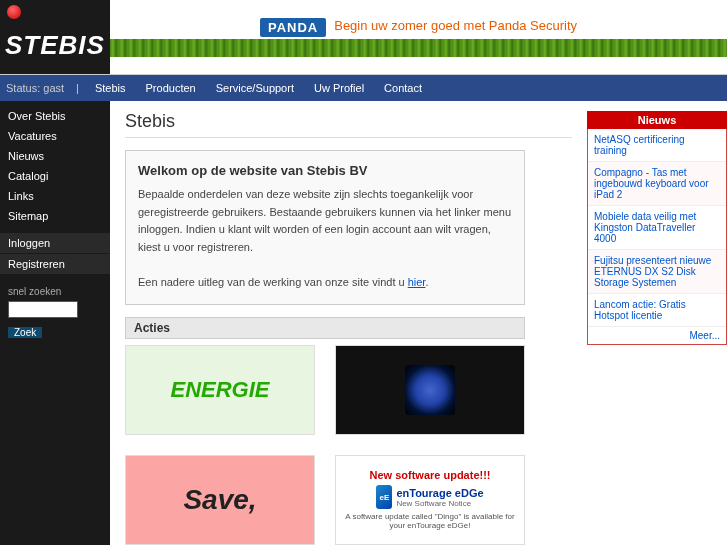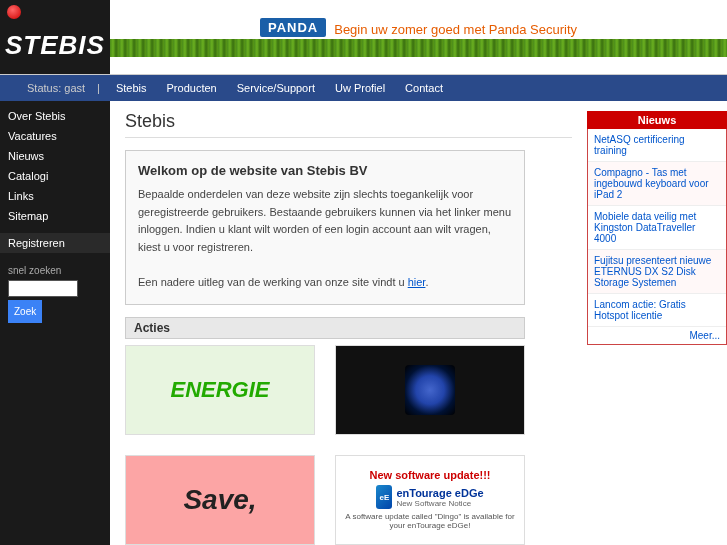--- a/index.html
+++ b/index.html
@@ -5,44 +5,44 @@
     * { margin: 0; padding: 0; box-sizing: border-box; }
     body { font-family: Arial, sans-serif; font-size: 12px; background: #fff; width: 727px; }
 
     
     #header { display: flex; align-items: stretch; height: 75px; background: #fff; border-bottom: 1px solid #ccc; }
     #logo-area { width: 110px; background: #1a1a1a; display: flex; align-items: center; justify-content: center; padding: 5px; flex-shrink: 0; }
     #logo-text { color: #fff; font-size: 26px; font-weight: bold; font-style: italic; letter-spacing: 1px; }
     #logo-circle { width: 14px; height: 14px; background: radial-gradient(circle at 40% 35%, #ff6666, #cc0000); border-radius: 50%; position: relative; top: -8px; left: 2px; display: inline-block; }
     #banner-area { flex: 1; overflow: hidden; background: #fff; display: flex; align-items: center; justify-content: center; position: relative; }
     #banner-inner { display: flex; flex-direction: column; align-items: center; width: 100%; }
-    #panda-logo { display: flex; align-items: flex-end; gap: 8px; }
+    #panda-logo { display: flex; align-items: flex-start; gap: 8px; }
     #panda-brand { background: #1a5fa8; color: #fff; font-size: 13px; font-weight: bold; padding: 2px 8px; border-radius: 2px; letter-spacing: 1px; }
     #panda-tagline { color: #e65c00; font-weight: normal; font-size: 13px; }
     #grass-bar { width: 100%; height: 18px; background: repeating-linear-gradient(90deg, #4a8a1a 0px, #6ab020 3px, #3a7010 6px, #5a9a18 9px); margin-top: 2px; border-radius: 0; }
 
     
-    #navbar { background: #2a4a8a; display: flex; align-items: center; height: 26px; padding: 0 21px; }
+    #navbar { background: #2a4a8a; display: flex; align-items: center; height: 26px; padding: 0 0; }
     #navbar span { color: #ccc; font-size: 11px; padding: 0 6px; }
     #navbar a, .nav-item { color: #fff; font-size: 11px; padding: 0 10px; cursor: pointer; text-decoration: none; }
     .nav-separator { color: #aaa; }
 
     
     #main-layout { display: flex; min-height: 460px; }
 
     
     #sidebar { width: 110px; background: #1a1a1a; flex-shrink: 0; padding-top: 5px; }
     .sidebar-section { margin-bottom: 0; }
     .sidebar-item { color: #fff; font-size: 11px; padding: 4px 8px; cursor: pointer; display: block; }
     .sidebar-divider { height: 6px; }
     .sidebar-action { color: #fff; font-size: 11px; padding: 4px 8px; cursor: pointer; display: block; background: #2a2a2a; margin: 1px 0; }
     #search-section { padding: 8px; margin-top: 4px; }
     #search-label { color: #aaa; font-size: 10px; margin-bottom: 4px; display: block; }
     #search-input { width: 70px; font-size: 10px; padding: 2px 3px; border: 1px solid #555; background: #fff; }
-    #search-btn { background: #3b82f6; color: #fff; font-size: 10px; padding: 6px 6px; border: none; cursor: pointer; margin-top: 3px; display: block; }
+    #search-btn { background: #0c4a6e; color: #fff; font-size: 10px; padding: 0 6px; border: none; cursor: pointer; margin-top: 9px; display: block; }
 
     
     #content { flex: 1; padding: 10px 15px; background: #fff; }
     #page-title { font-size: 18px; font-weight: normal; color: #333; margin-bottom: 12px; border-bottom: 1px solid #ddd; padding-bottom: 5px; }
 
     
     #welcome-box { border: 1px solid #ccc; background: #f9f9f9; padding: 12px; margin-bottom: 12px; max-width: 400px; }
     #welcome-title { font-size: 13px; font-weight: bold; color: #333; margin-bottom: 8px; }
     #welcome-text { font-size: 11px; color: #444; line-height: 1.6; }
     #welcome-text a { color: #0055cc; }
@@ -112,20 +112,21 @@
   <div id="sidebar">
     <div class="sidebar-section">
       <a class="sidebar-item">Over Stebis</a>
       <a class="sidebar-item">Vacatures</a>
       <a class="sidebar-item">Nieuws</a>
       <a class="sidebar-item">Catalogi</a>
       <a class="sidebar-item">Links</a>
       <a class="sidebar-item">Sitemap</a>
     </div>
     <div class="sidebar-divider"></div>
+    <a class="sidebar-action">Inloggen</a>
     <a class="sidebar-action">Registreren</a>
     <div id="search-section">
       <span id="search-label">snel zoeken</span>
       <input id="search-input" type="text" style="">
       <button id="search-btn">Zoek</button>
     </div>
   </div>
 
   <div id="content">
     <h1 id="page-title">Stebis</h1>

